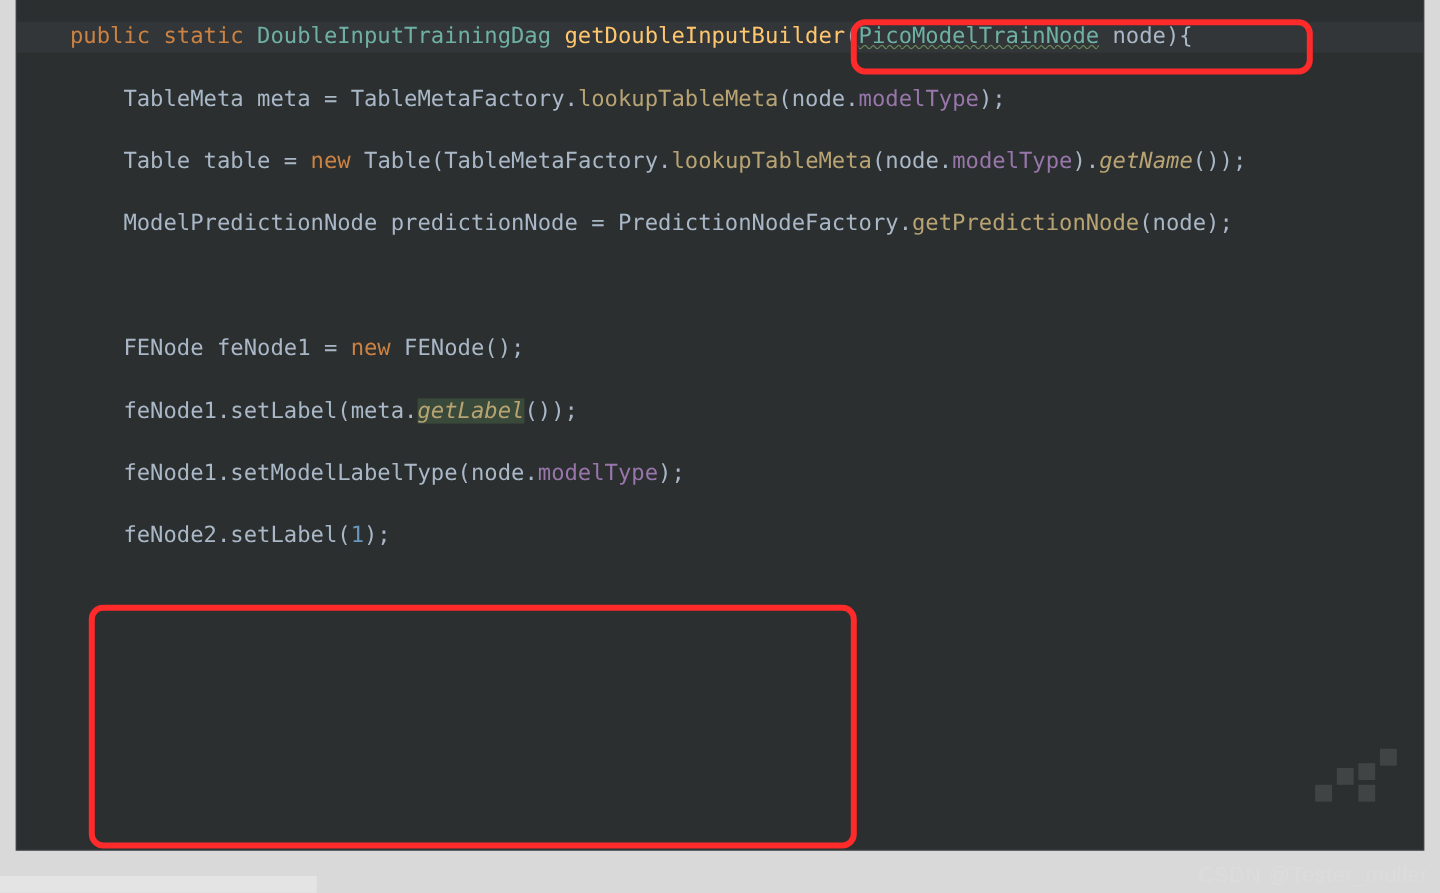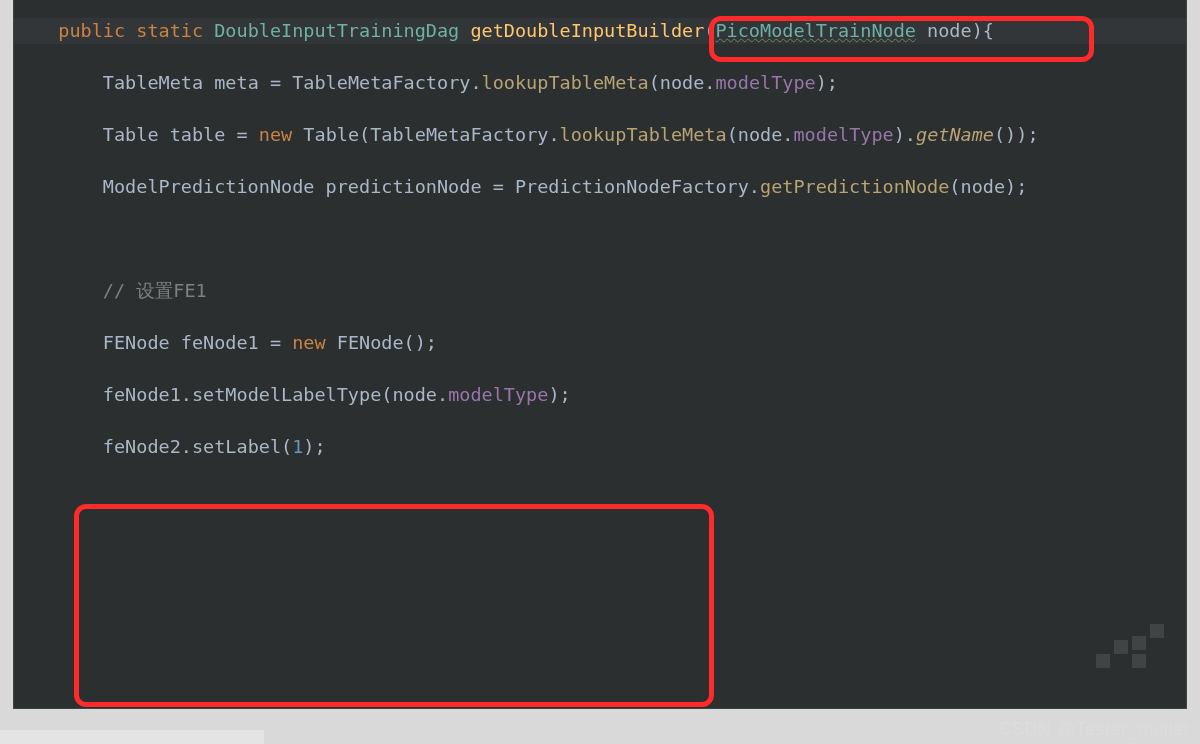--- a/index.html
+++ b/index.html
@@ -109,22 +109,22 @@
 </head>
 <body>
 
 <div class="frame">
   <div class="code-area">
     <pre class="code"><span class="line current">  <span class="tok-keyword">public</span> <span class="tok-keyword">static</span> <span class="tok-type">DoubleInputTrainingDag</span> <span class="tok-method">getDoubleInputBuilder</span><span class="tok-punct">(</span><span class="tok-type tok-squiggle">PicoModelTrainNode</span> <span class="tok-ident">node</span><span class="tok-punct">){</span></span>
 <span class="line">      <span class="tok-ident">TableMeta</span> <span class="tok-ident">meta</span> <span class="tok-punct">=</span> <span class="tok-ident">TableMetaFactory</span><span class="tok-punct">.</span><span class="tok-call-i">lookupTableMeta</span><span class="tok-punct">(</span><span class="tok-ident">node</span><span class="tok-punct">.</span><span class="tok-field">modelType</span><span class="tok-punct">);</span></span>
 <span class="line">      <span class="tok-ident">Table</span> <span class="tok-ident">table</span> <span class="tok-punct">=</span> <span class="tok-keyword">new</span> <span class="tok-ident">Table</span><span class="tok-punct">(</span><span class="tok-ident">TableMetaFactory</span><span class="tok-punct">.</span><span class="tok-call-i">lookupTableMeta</span><span class="tok-punct">(</span><span class="tok-ident">node</span><span class="tok-punct">.</span><span class="tok-field">modelType</span><span class="tok-punct">).</span><span class="tok-static">getName</span><span class="tok-punct">());</span></span>
 <span class="line">      <span class="tok-ident">ModelPredictionNode</span> <span class="tok-ident">predictionNode</span> <span class="tok-punct">=</span> <span class="tok-ident">PredictionNodeFactory</span><span class="tok-punct">.</span><span class="tok-call-i">getPredictionNode</span><span class="tok-punct">(</span><span class="tok-ident">node</span><span class="tok-punct">);</span></span>
 <span class="line"> </span>
-<span class="line">      <span class="tok-comment">// 设置FE1</span></span>
 <span class="line">      <span class="tok-ident">FENode</span> <span class="tok-ident">feNode1</span> <span class="tok-punct">=</span> <span class="tok-keyword">new</span> <span class="tok-ident">FENode</span><span class="tok-punct">();</span></span>
+<span class="line">      <span class="tok-ident">feNode1</span><span class="tok-punct">.</span><span class="tok-ident">setLabel</span><span class="tok-punct">(</span><span class="tok-ident">meta</span><span class="tok-punct">.</span><span class="tok-static tok-highlight">getLabel</span><span class="tok-punct">());</span></span>
 <span class="line">      <span class="tok-ident">feNode1</span><span class="tok-punct">.</span><span class="tok-ident">setModelLabelType</span><span class="tok-punct">(</span><span class="tok-ident">node</span><span class="tok-punct">.</span><span class="tok-field">modelType</span><span class="tok-punct">);</span></span>
 <span class="line">      <span class="tok-ident">feNode2</span><span class="tok-punct">.</span><span class="tok-ident">setLabel</span><span class="tok-punct">(</span><span class="tok-number">1</span><span class="tok-punct">);</span></span>
 
 
 
 
 
 
 
 

